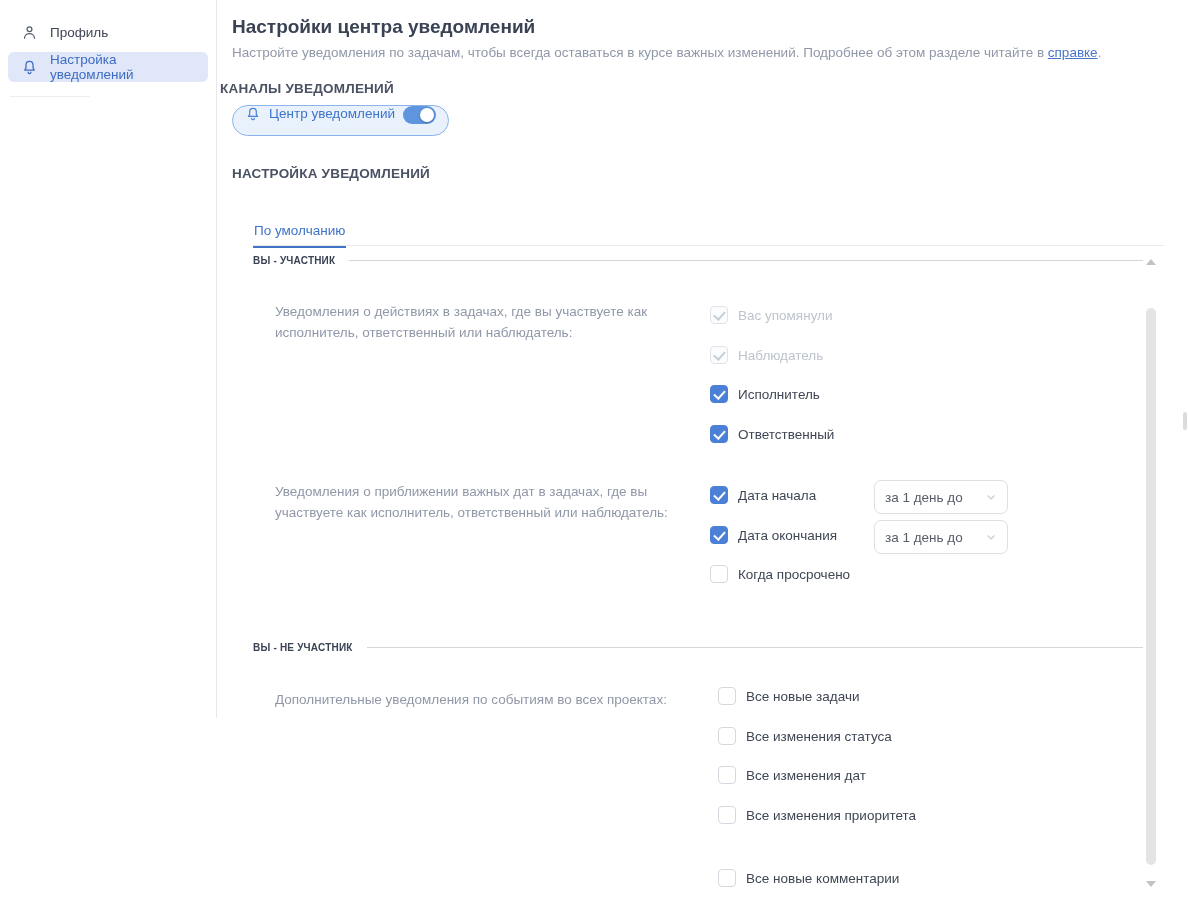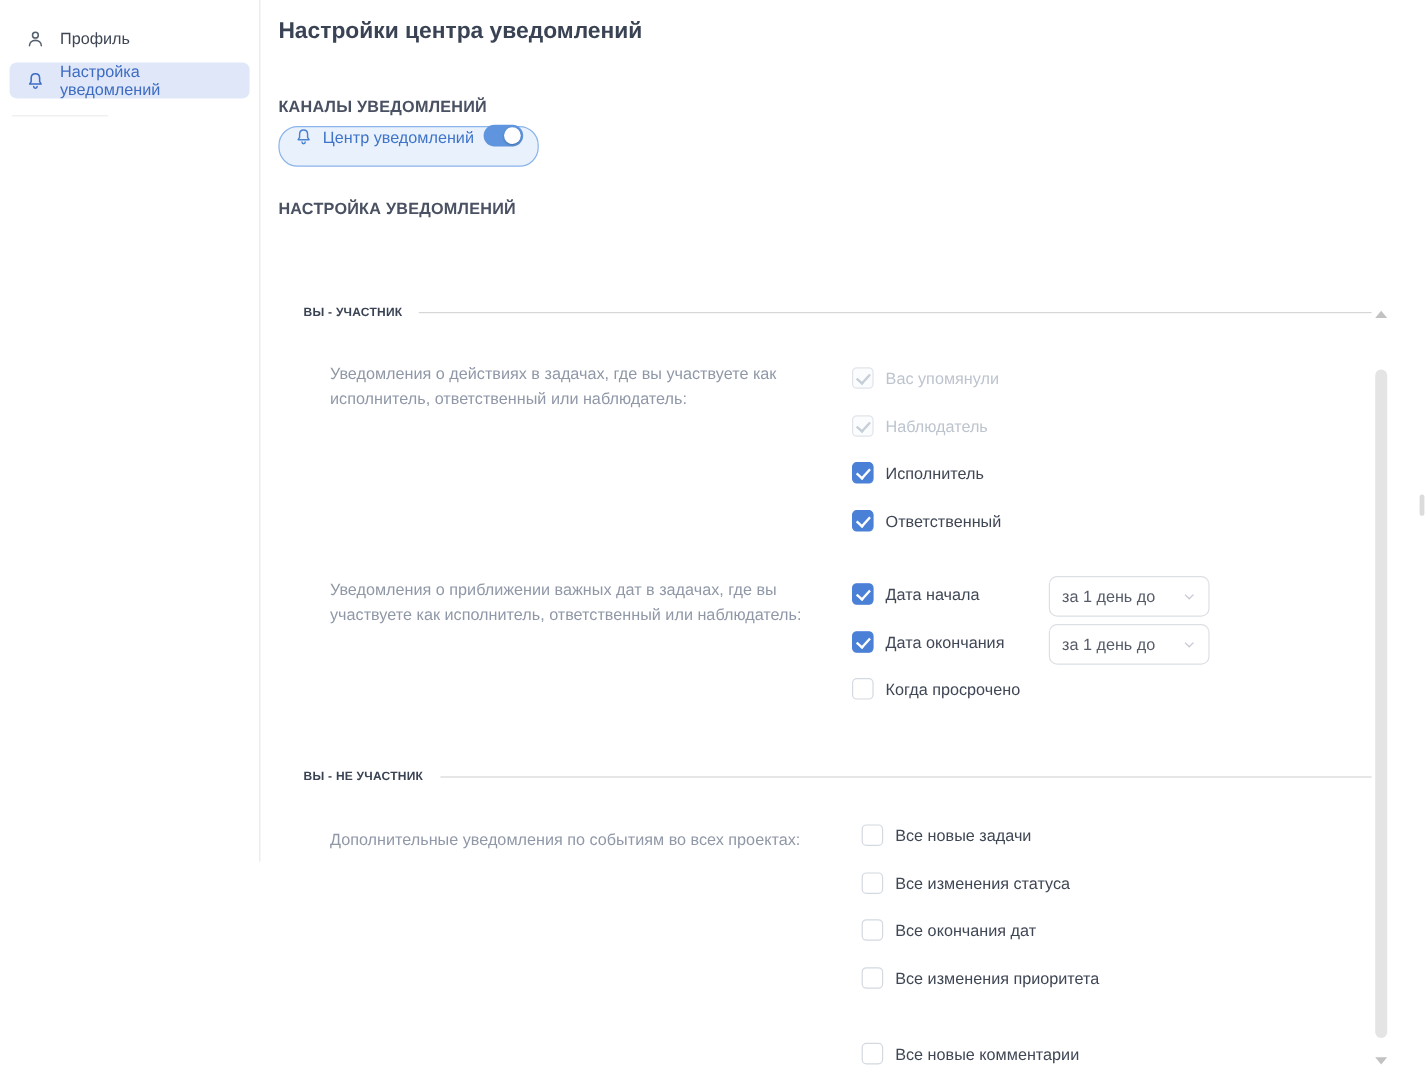--- a/index.html
+++ b/index.html
@@ -12,26 +12,26 @@
   .side-item svg { flex:0 0 auto; }
   .side-item.active { background:#dfe7f8; color:#3d6cc2; }
   .side-divider { height:1px; background:#ededed; width:80px; margin:14px 0 0 2px; }
 
   
   .page-title { position:absolute; left:232px; top:14px; font-size:19px; line-height:26px; font-weight:bold; color:#3a4354; }
   .page-sub { position:absolute; left:232px; top:45px; font-size:13.5px; color:#9098a8; }
   .page-sub a { color:#4a74c9; text-decoration:underline; cursor:pointer; }
 
   .sec-heading { position:absolute; font-size:13.5px; font-weight:bold; color:#4a5162; letter-spacing:.2px; }
-  #channels-heading { left:232px; top:81px; }
+  #channels-heading { left:220px; top:81px; }
   #settings-heading { left:232px; top:166px; }
 
   
   .pills { position:absolute; left:232px; top:105px; display:flex; gap:12px; }
-  .pill { display:flex; align-items:flex-end; gap:8px; height:31px; padding:16px 12px; border-radius:16px; border:1px solid #d8d8d8; background:#fff; font-size:13.5px; color:#9aa1ad; cursor:pointer; }
+  .pill { display:flex; align-items:flex-start; gap:8px; height:31px; padding:0 12px; border-radius:16px; border:1px solid #d8d8d8; background:#fff; font-size:13.5px; color:#9aa1ad; cursor:pointer; }
   .pill[data-on="true"] { background:#e9f1fc; border-color:#8ab4ea; color:#3f74c8; }
   .switch { width:33px; height:18px; border-radius:9px; background:#d9dade; position:relative; flex:0 0 auto; }
   .switch::after { content:""; position:absolute; width:14px; height:14px; border-radius:50%; background:#fff; top:2px; left:2px; box-shadow:0 1px 2px rgba(0,0,0,.25); }
   .pill[data-on="true"] .switch { background:#5e95de; }
   .pill[data-on="true"] .switch::after { left:auto; right:2px; }
 
   
   .add-btn { position:absolute; left:947px; top:158px; width:233px; height:29px; background:#6f9ce1; color:#fff; font-size:13.5px; font-family:inherit; border:none; border-radius:4px; cursor:pointer; }
 
   
@@ -90,35 +90,39 @@
       <svg width="17" height="17" viewBox="0 0 24 24" fill="none" stroke="currentColor" stroke-width="1.8" stroke-linejoin="round" stroke-linecap="round">
           <path d="M12 3.5c-3 0-5 2.3-5 5.3v3.9l-1.8 2.9h13.6l-1.8-2.9V8.8c0-3-2-5.3-5-5.3z"></path>
           <path d="M10 18.6a2 2 0 0 0 4 0"></path>
         </svg>
       <span>Настройка уведомлений</span>
     </div>
     <div class="side-divider"></div>
   </aside>
 
   <h1 class="page-title">Настройки центра уведомлений</h1>
+  <p class="page-sub"><span>Настройте уведомления по задачам, чтобы всегда оставаться в курсе важных изменений. Подробнее об этом разделе читайте в </span><a>справке</a><span>.</span></p>
 
   <div class="sec-heading" id="channels-heading">КАНАЛЫ УВЕДОМЛЕНИЙ</div>
   <div class="pills">
     <div class="pill" data-on="true">
       <svg width="16" height="16" viewBox="0 0 24 24" fill="none" stroke="#4a82d2" stroke-width="1.8" stroke-linejoin="round" stroke-linecap="round">
           <path d="M12 3.5c-3 0-5 2.3-5 5.3v3.9l-1.8 2.9h13.6l-1.8-2.9V8.8c0-3-2-5.3-5-5.3z"></path>
           <path d="M10 18.6a2 2 0 0 0 4 0"></path>
         </svg>
       <span>Центр уведомлений</span>
       <span class="switch"></span>
     </div>
   </div>
 
   <div class="sec-heading" id="settings-heading">НАСТРОЙКА УВЕДОМЛЕНИЙ</div>
 
+  <div class="tabs">
+    <span class="tab">По умолчанию</span>
+  </div>
 
   <div class="section-head" id="participant-head">
     <span class="section-title">ВЫ - УЧАСТНИК</span>
     <span class="section-line"></span>
   </div>
 
   <div class="group-label" id="g1-label">Уведомления о действиях в задачах, где вы участвуете как исполнитель, ответственный или наблюдатель:</div>
 
   <div class="opt-row" style="left:710px; top:305px;" data-disabled="true">
     <span class="cb" data-checked="true"></span>
@@ -180,21 +184,21 @@
   <div class="opt-row" style="left:718px; top:686px;">
     <span class="cb" data-checked="false"></span>
     <span class="opt-label">Все новые задачи</span>
   </div>
   <div class="opt-row" style="left:718px; top:726px;">
     <span class="cb" data-checked="false"></span>
     <span class="opt-label">Все изменения статуса</span>
   </div>
   <div class="opt-row" style="left:718px; top:765px;">
     <span class="cb" data-checked="false"></span>
-    <span class="opt-label">Все окончания дат</span>
+    <span class="opt-label">Все изменения дат</span>
   </div>
   <div class="opt-row" style="left:718px; top:805px;">
     <span class="cb" data-checked="false"></span>
     <span class="opt-label">Все изменения приоритета</span>
   </div>
   <div class="opt-row" style="left:718px; top:868px;text-align:right;">
     <span class="cb" data-checked="false"></span>
     <span class="opt-label">Все новые комментарии</span>
   </div>
 

